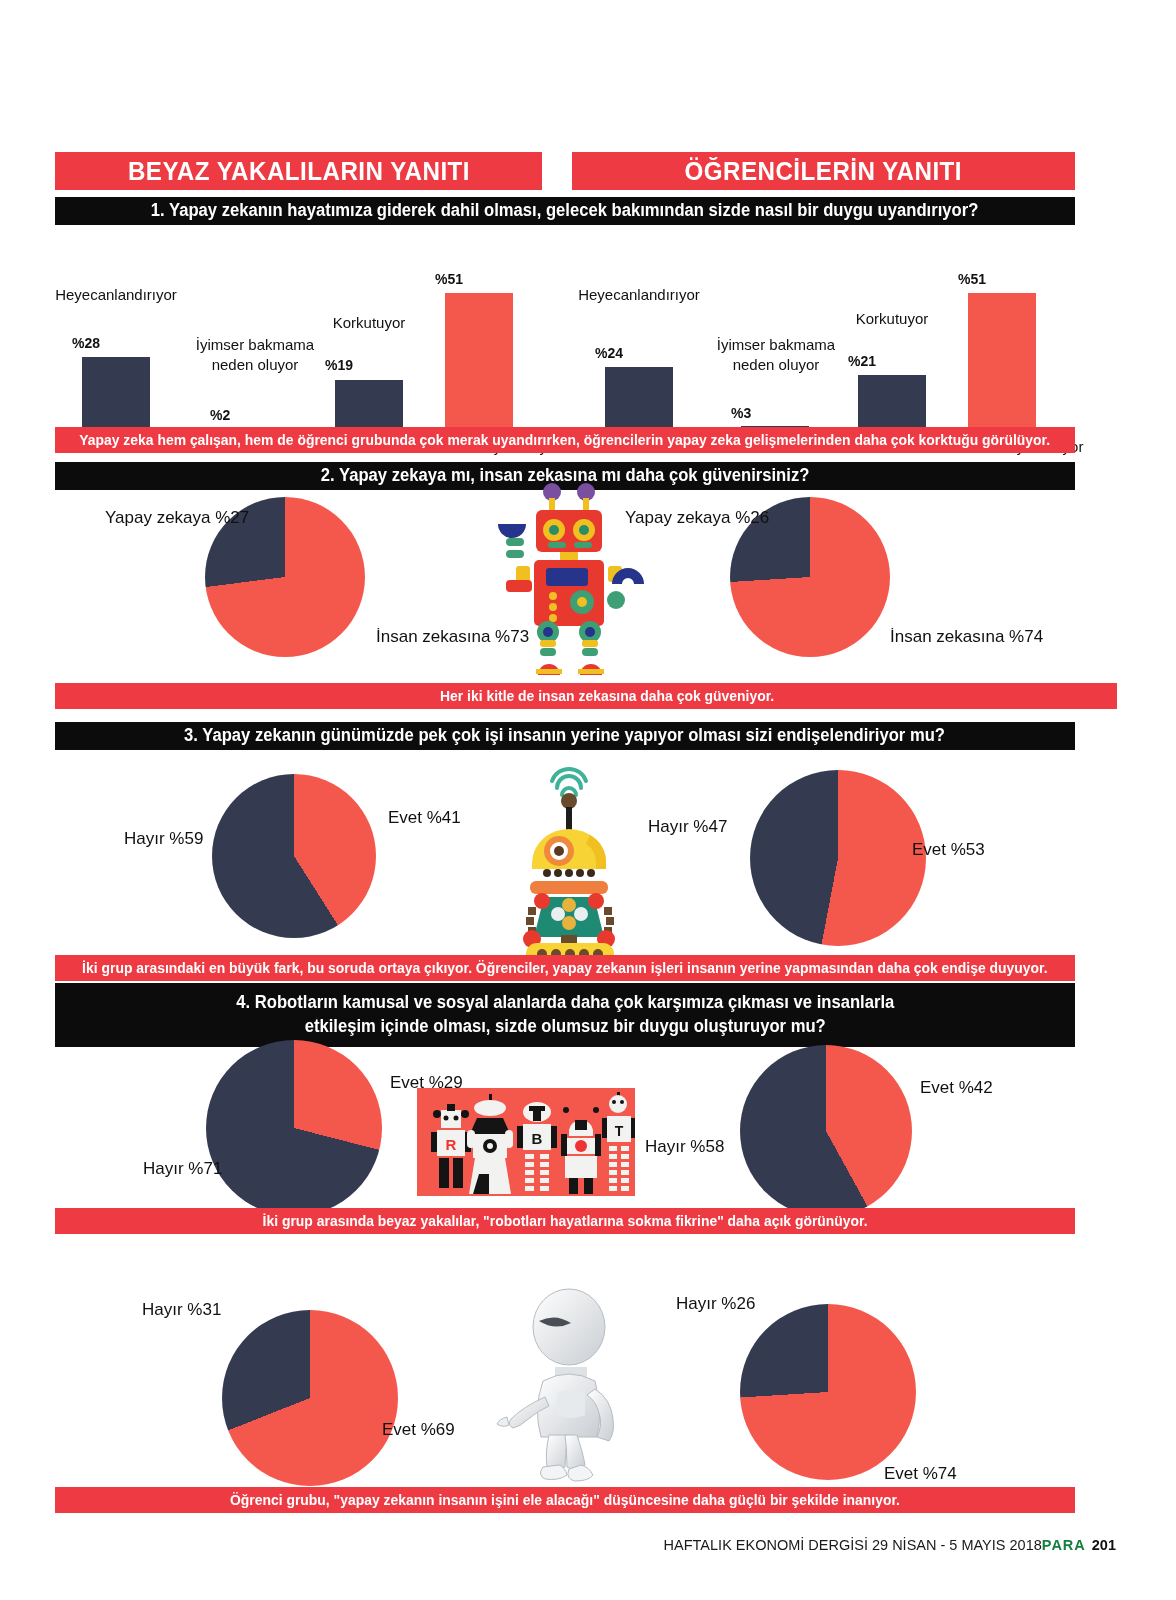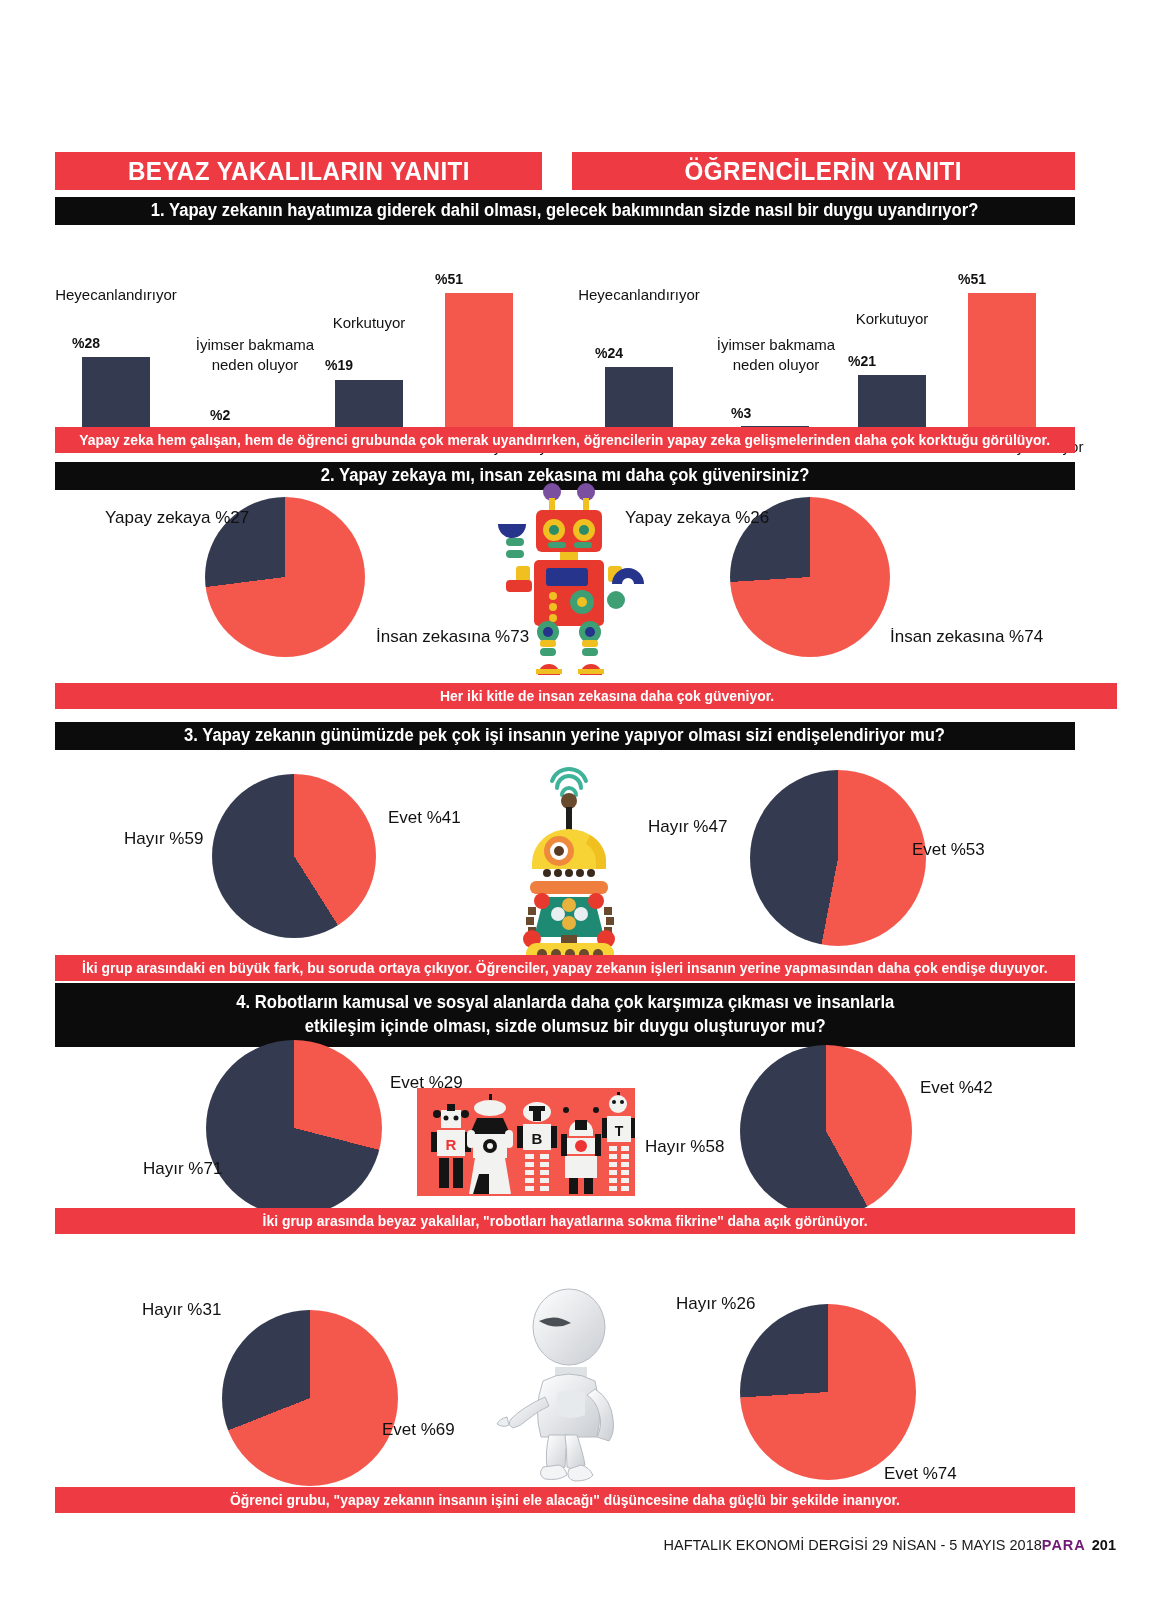--- a/index.html
+++ b/index.html
@@ -60,21 +60,21 @@
   .pie{position:absolute;border-radius:50%;}
   .pielbl{
     position:absolute;font-size:17px;color:#111;white-space:nowrap;
   }
 
   
   .footer{
     position:absolute;right:60px;top:1537px;
     font-size:14.5px;color:#1a1a1a;white-space:nowrap;
   }
-  .footer .para{color:#701a75;font-weight:bold;letter-spacing:1px;}
+  .footer .para{color:#15803d;font-weight:bold;letter-spacing:1px;}
   .footer .pg{color:#111;font-weight:bold;margin-left:6px;}
 
   
   .robot-wrap{position:absolute;}
 </style>
 </head>
 <body>
 
 <div class="page">
 

